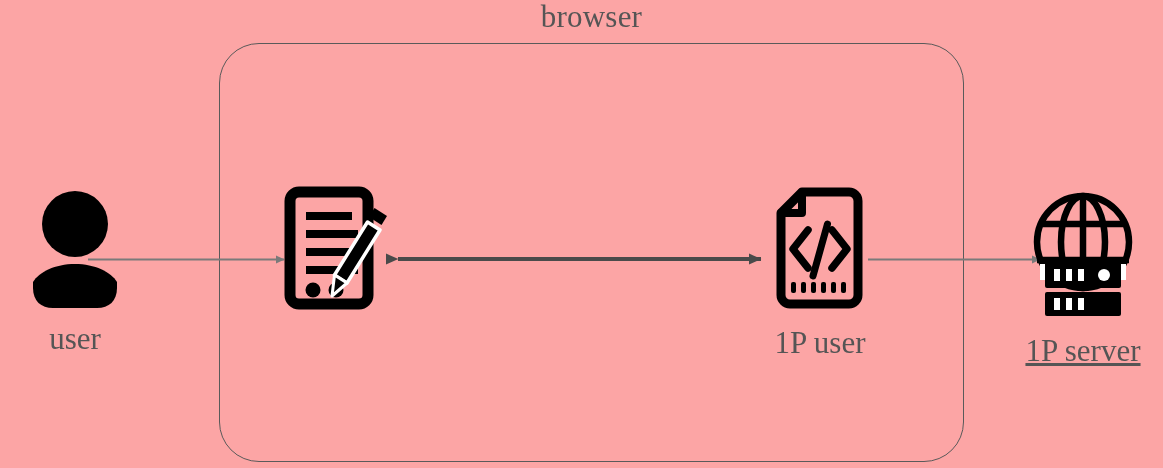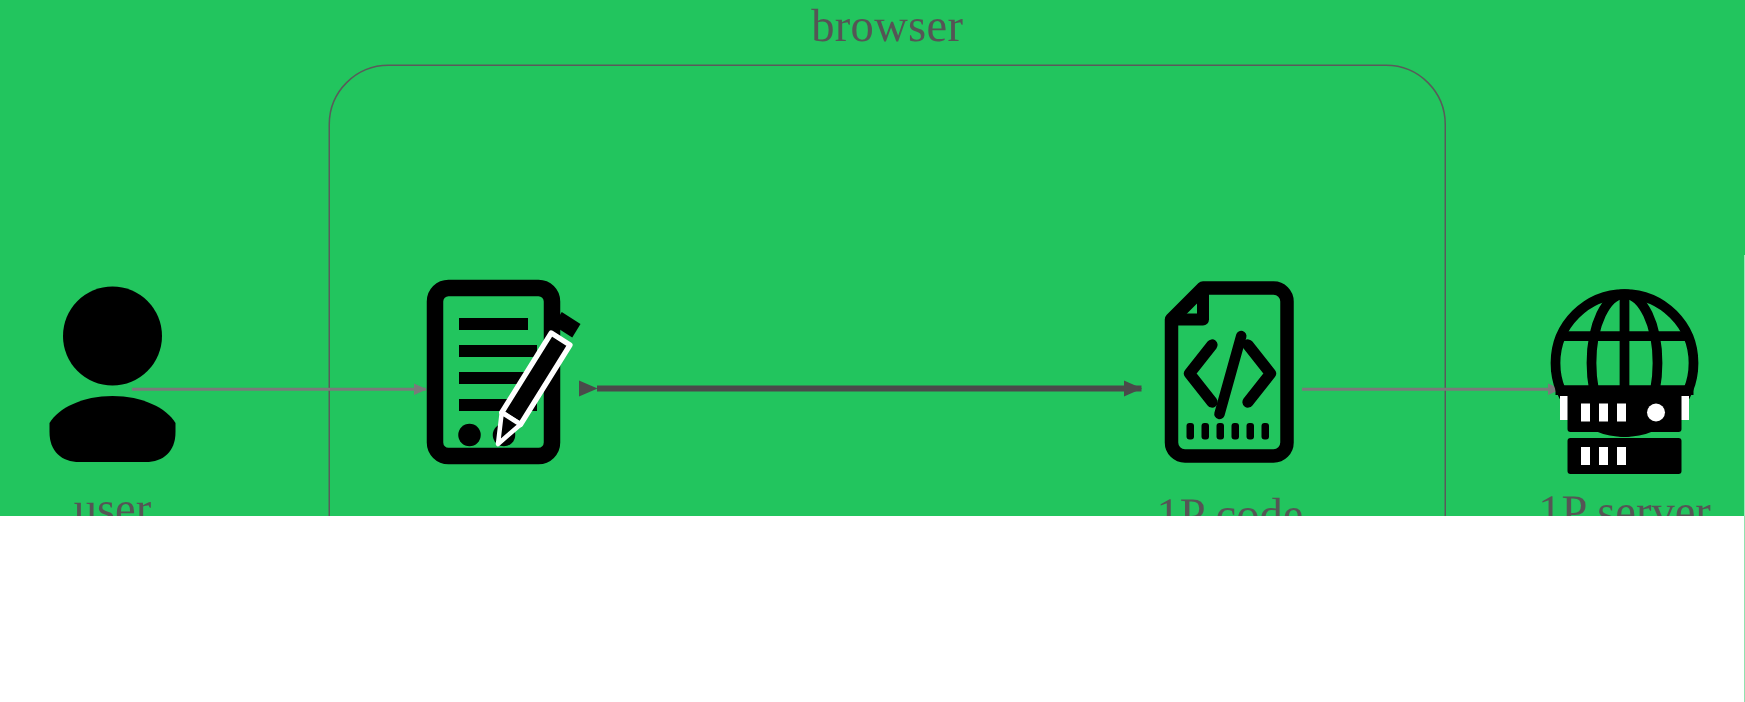--- a/index.html
+++ b/index.html
@@ -6,22 +6,22 @@
     margin: 0;
     padding: 0;
     background: #ffffff;
   }
   body {
     font-family: "Liberation Serif", "DejaVu Serif", serif;
   }
   #canvas {
     position: relative;
     width: 1163px;
-    height: 344px;
-    background: #22c55e;
+    height: 468px;
+    background: #fca5a5;
     overflow: hidden;
   }
   
   .browser-box {
     position: absolute;
     left: 219px;
     top: 43px;
     width: 745px;
     height: 419px;
     border: 1.6px solid #5a5a5a;
@@ -61,21 +61,21 @@
   
   #node-user    { left: -5px;   top: 188px; }
   #node-input   { left: 262px;  top: 186px; }
   #node-code    { left: 740px;  top: 186px; }
   #node-server  { left: 1003px; top: 176px; }
   #node-user   .node-icon { height: 122px; }
   #node-server .node-icon { height: 140px; }
   #node-user   .node-label { margin-top: 10px; }
   #node-input  .node-label { margin-top: 8px; }
   #node-code   .node-label { margin-top: 8px; }
-  #node-server .node-label { margin-top: 6px; }
+  #node-server .node-label { margin-top: 16px; text-decoration: underline; }
 
   
   .connector {
     position: absolute;
     left: 0; top: 0;
     width: 1163px;
     height: 468px;
     pointer-events: none;
   }
 </style>
@@ -170,21 +170,21 @@
         <g fill="#000000">
           <rect x="26" y="96" width="5" height="11" rx="2"></rect>
           <rect x="36" y="96" width="5" height="11" rx="2"></rect>
           <rect x="46" y="96" width="5" height="11" rx="2"></rect>
           <rect x="56" y="96" width="5" height="11" rx="2"></rect>
           <rect x="66" y="96" width="5" height="11" rx="2"></rect>
           <rect x="76" y="96" width="5" height="11" rx="2"></rect>
         </g>
       </svg>
     </div>
-    <div class="node-label">1P code</div>
+    <div class="node-label">1P user</div>
   </div>
 
   <div class="node" id="node-server">
     <div class="node-icon">
       <svg width="130" height="140" viewBox="0 0 130 140" xmlns="http://www.w3.org/2000/svg">
 
         <g fill="none" stroke="#000000" stroke-width="6.5">
           <circle cx="65" cy="66" r="46"></circle>
           <ellipse cx="65" cy="66" rx="22" ry="46"></ellipse>
           <line x1="65" y1="20" x2="65" y2="112"></line>

